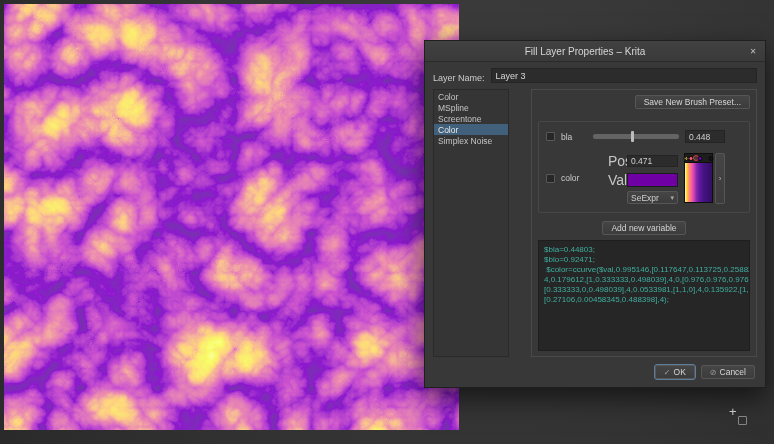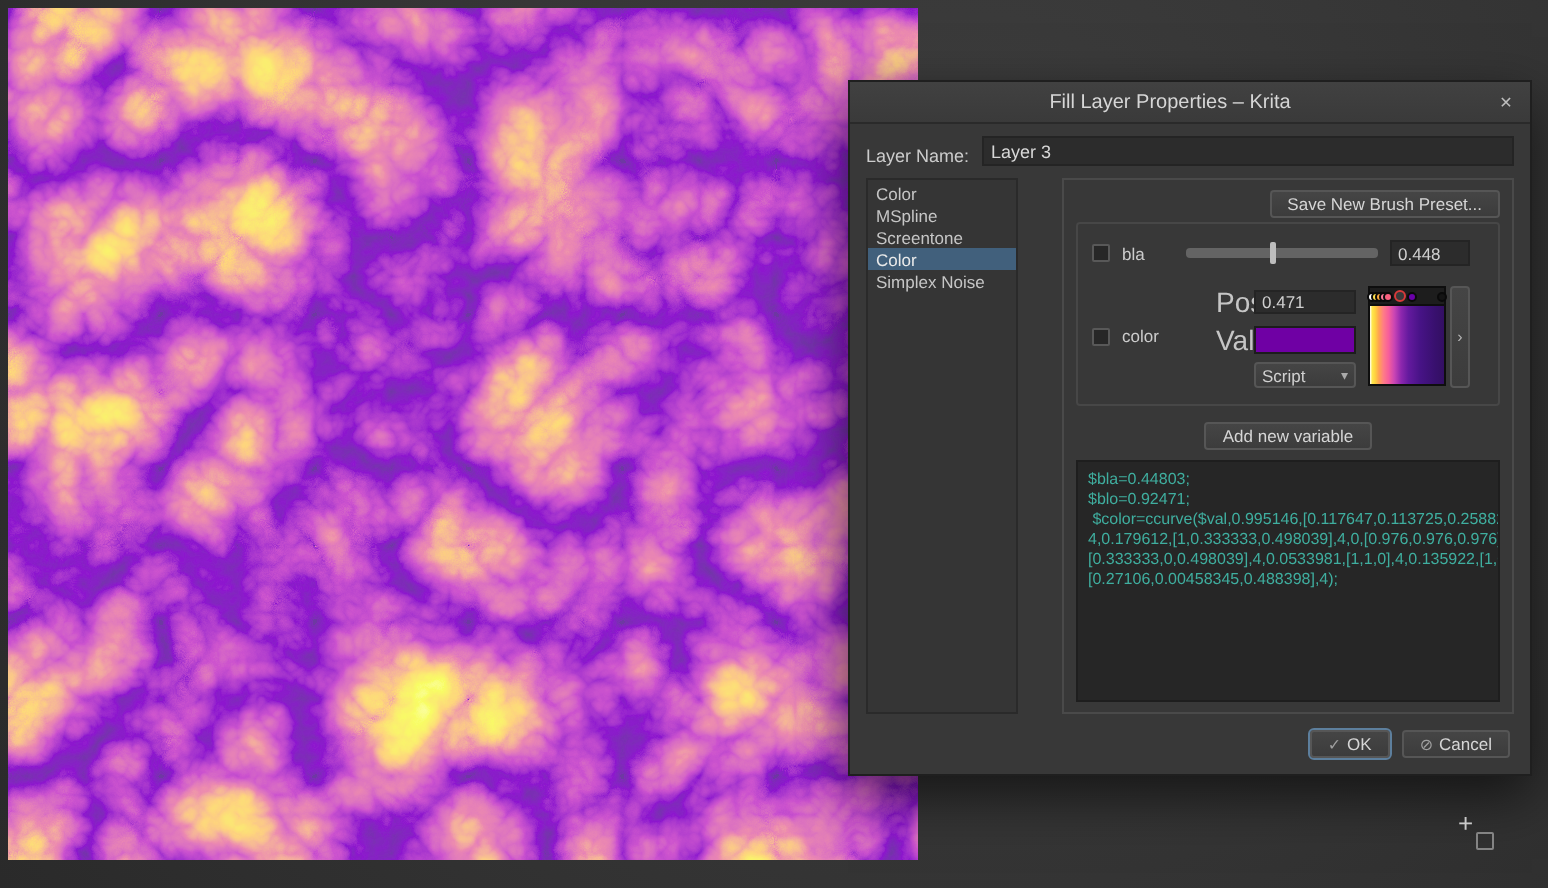--- a/index.html
+++ b/index.html
@@ -59,21 +59,21 @@
   .tab-pane::before{ content:""; position:absolute; left:0; top:0; right:0; height:1px; background:#4a4a4a; }
 
   .btn {
     display:inline-flex; align-items:center; justify-content:center; gap:3px;
     background:linear-gradient(#454545,#3c3c3c); border:1px solid #565656; border-radius:2px;
     color:#d6d6d6; font-size:8.5px; padding:2px 8px; height:14px; white-space:nowrap;
   }
   .save-row { text-align:right; flex:0 0 auto; }
 
   .group {
-    border:1px solid #474747; border-radius:2px; margin-top:2px; padding:8px 14px 8px 7px; flex:0 0 auto;
+    border:1px solid #474747; border-radius:2px; margin-top:12px; padding:8px 24px 8px 7px; flex:0 0 auto;
   }
   .var-row { display:flex; align-items:center; gap:6px; margin-bottom:10px; }
   .checkbox { width:9px; height:9px; background:#272727; border:1px solid #585858; border-radius:1px; flex:0 0 auto; }
   .var-name { width:26px; color:#cccccc; font-size:8.5px; }
   .slider { flex:1; position:relative; height:11px; }
   .slider .groove { position:absolute; left:0; right:0; top:3px; height:5px; background:#646464; border-radius:2px; }
   .slider .handle { position:absolute; top:0; width:3px; height:11px; background:#bdbdbd; border-radius:1px; margin-left:-1px; }
   .num-field { width:40px; height:13px; background:#2c2c2c; border:1px solid #242424; color:#d0d0d0; font-size:8.5px; padding:0 3px; display:flex; align-items:center; flex:0 0 auto; }
 
   .color-row { display:flex; gap:6px; margin-bottom:0; align-items:flex-start; }
@@ -175,21 +175,21 @@
               <div class="color-mid">
                 <div class="mini-row">
                   <span class="mini-label">Pos:</span>
                   <div class="mini-field">0.471</div>
                 </div>
                 <div class="mini-row">
                   <span class="mini-label">Val:</span>
                   <div class="swatch" style="background: rgb(111, 0, 164);"></div>
                 </div>
                 <div class="dropdown">
-                  <span>Script</span>
+                  <span>SeExpr</span>
                   <span class="arrow">▾</span>
                 </div>
               </div>
               <div class="gradient-widget">
                 <div class="gradient-main">
                   <div class="stop-strip">
                       <span class="stop-dot" style="left: 2%; background: rgb(255, 255, 255);"></span>
                       <span class="stop-dot" style="left: 8%; background: rgb(255, 225, 77);"></span>
                       <span class="stop-dot" style="left: 13%; background: rgb(255, 170, 61);"></span>
                       <span class="stop-dot" style="left: 18%; background: rgb(255, 125, 156);"></span>

